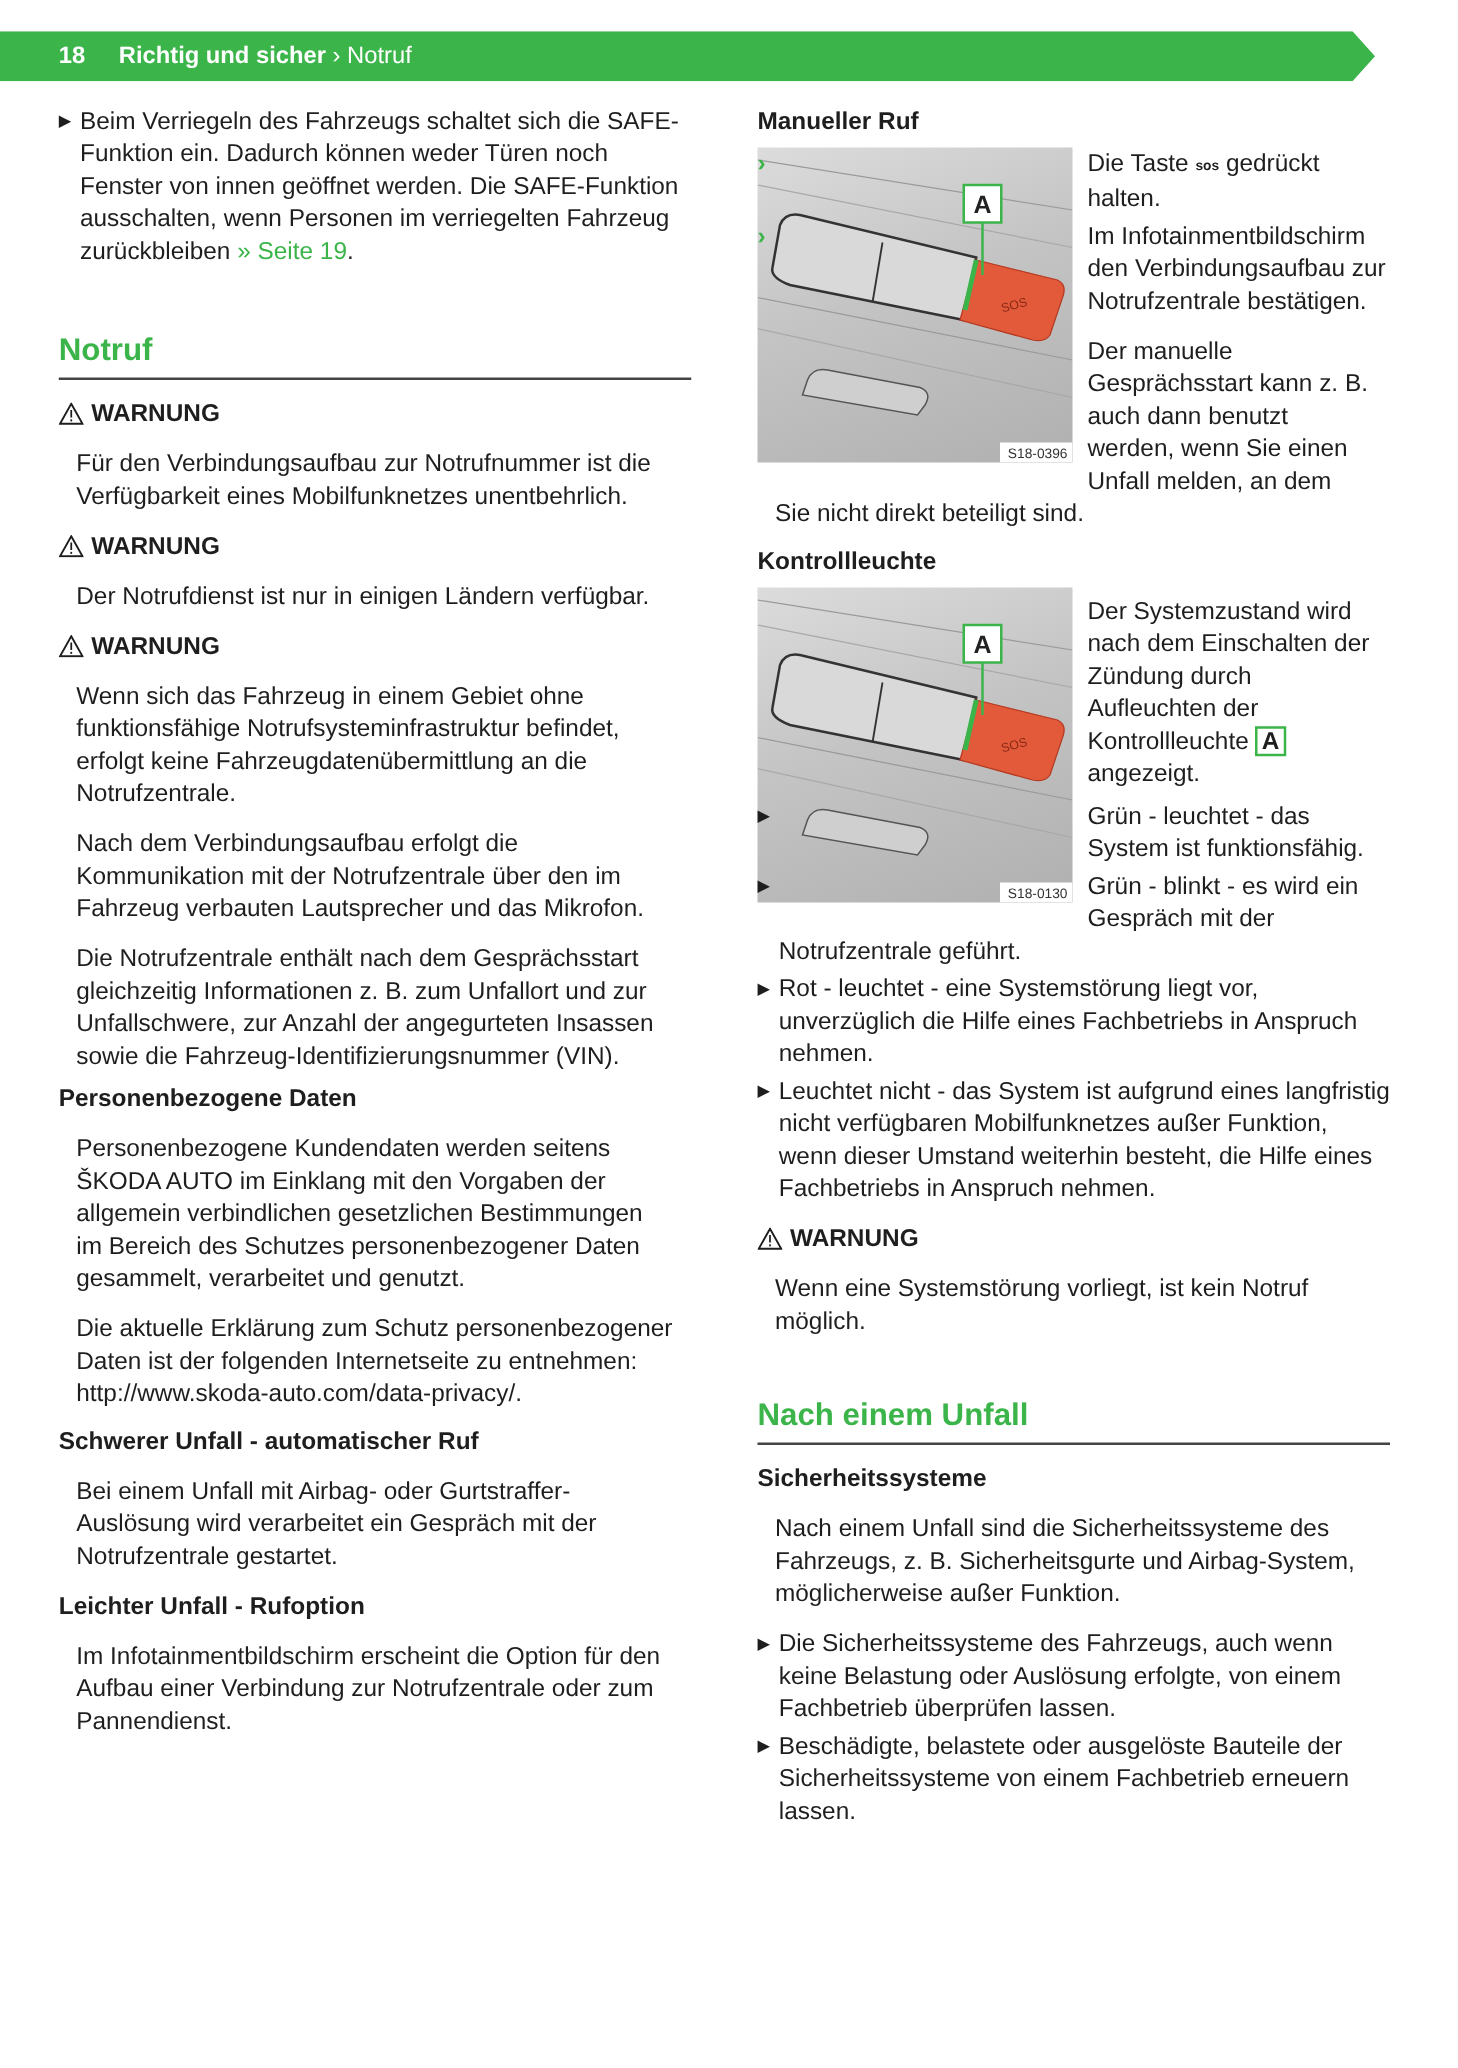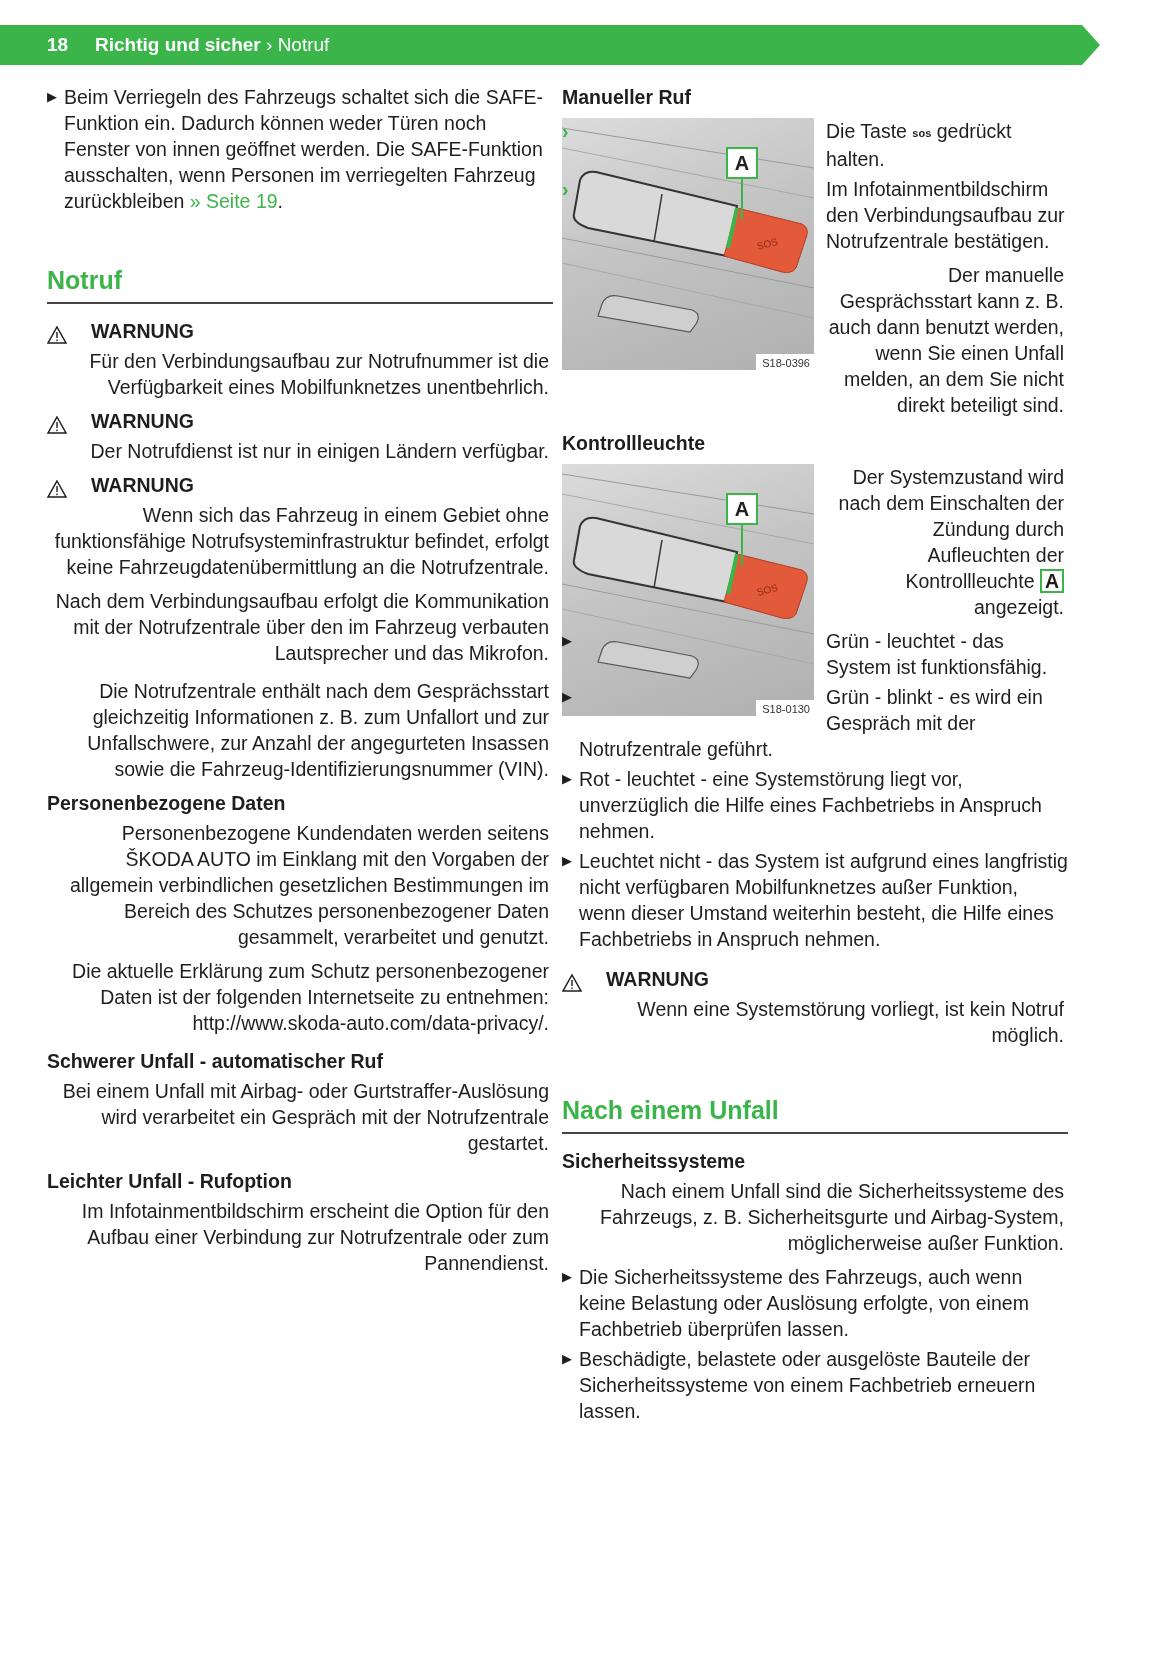--- a/index.html
+++ b/index.html
@@ -8,32 +8,32 @@
 
   
   .header { position: absolute; left: 0; top: 25px; width: 1100px; height: 40px; }
   .header svg { position: absolute; left: 0; top: 0; }
   .header .pg { position: absolute; left: 47px; top: 7px; color: #fff; font-weight: bold; font-size: 19px; line-height: 26px; }
   .header .crumb { position: absolute; left: 95px; top: 7px; color: #fff; font-size: 19px; line-height: 26px; white-space: nowrap; }
   .header .crumb b { font-weight: bold; margin-top: 16px; }
 
   .col { position: absolute; }
   .colL { left: 47px; top: 84px; width: 506px; }
-  .colR { left: 562px; top: 84px; width: 506px; }
+  .colR { left: 606px; top: 84px; width: 506px; }
 
-  p { margin: 4px; text-align: right; }
+  p { margin: 14px; }
   .para { margin-bottom: 8px; }
   .bullet { position: relative; padding-left: 17px; margin-bottom: 4px; }
   .bullet .tri { position: absolute; left: 0; top: 0; font-size: 13px; color: #1e1e1e; }
   .chev { position: absolute; left: 0; top: 0; color: #3bb54a; font-weight: bold; }
   .link { color: #3bb54a; }
 
   .h2 { color: #3bb54a; font-weight: bold; font-size: 25px; line-height: 32px; padding-bottom: 6px; border-bottom: 2px solid #444; margin-bottom: 14px; }
   .h3 { font-weight: bold; }
-  .warn-title { font-weight: bold; display: flex; align-items: flex-end; gap: 24px; }
+  .warn-title { font-weight: bold; display: flex; align-items: center; gap: 6px; }
   .warn-title svg { flex: 0 0 auto; }
 
   .figure { position: relative; width: 252px; height: 252px; background: linear-gradient(160deg, #dcdcdc 0%, #c4c4c4 45%, #b0b0b0 100%); overflow: hidden; float: left; margin: 0 12px 4px 0; }
   .figure svg { position: absolute; left: 0; top: 0; }
   .figure .code { position: absolute; right: 0; bottom: 0; background: #fff; color: #333; font-size: 11px; line-height: 14px; padding: 2px 4px 0 6px; }
 
   .boxA { display: inline-block; border: 2px solid #3bb54a; padding: 0 3px; line-height: 20px; font-weight: bold; }
   .sos-inline { font-size: 11px; font-weight: bold; vertical-align: 1px; }
   .clear { clear: both; }
 </style>

